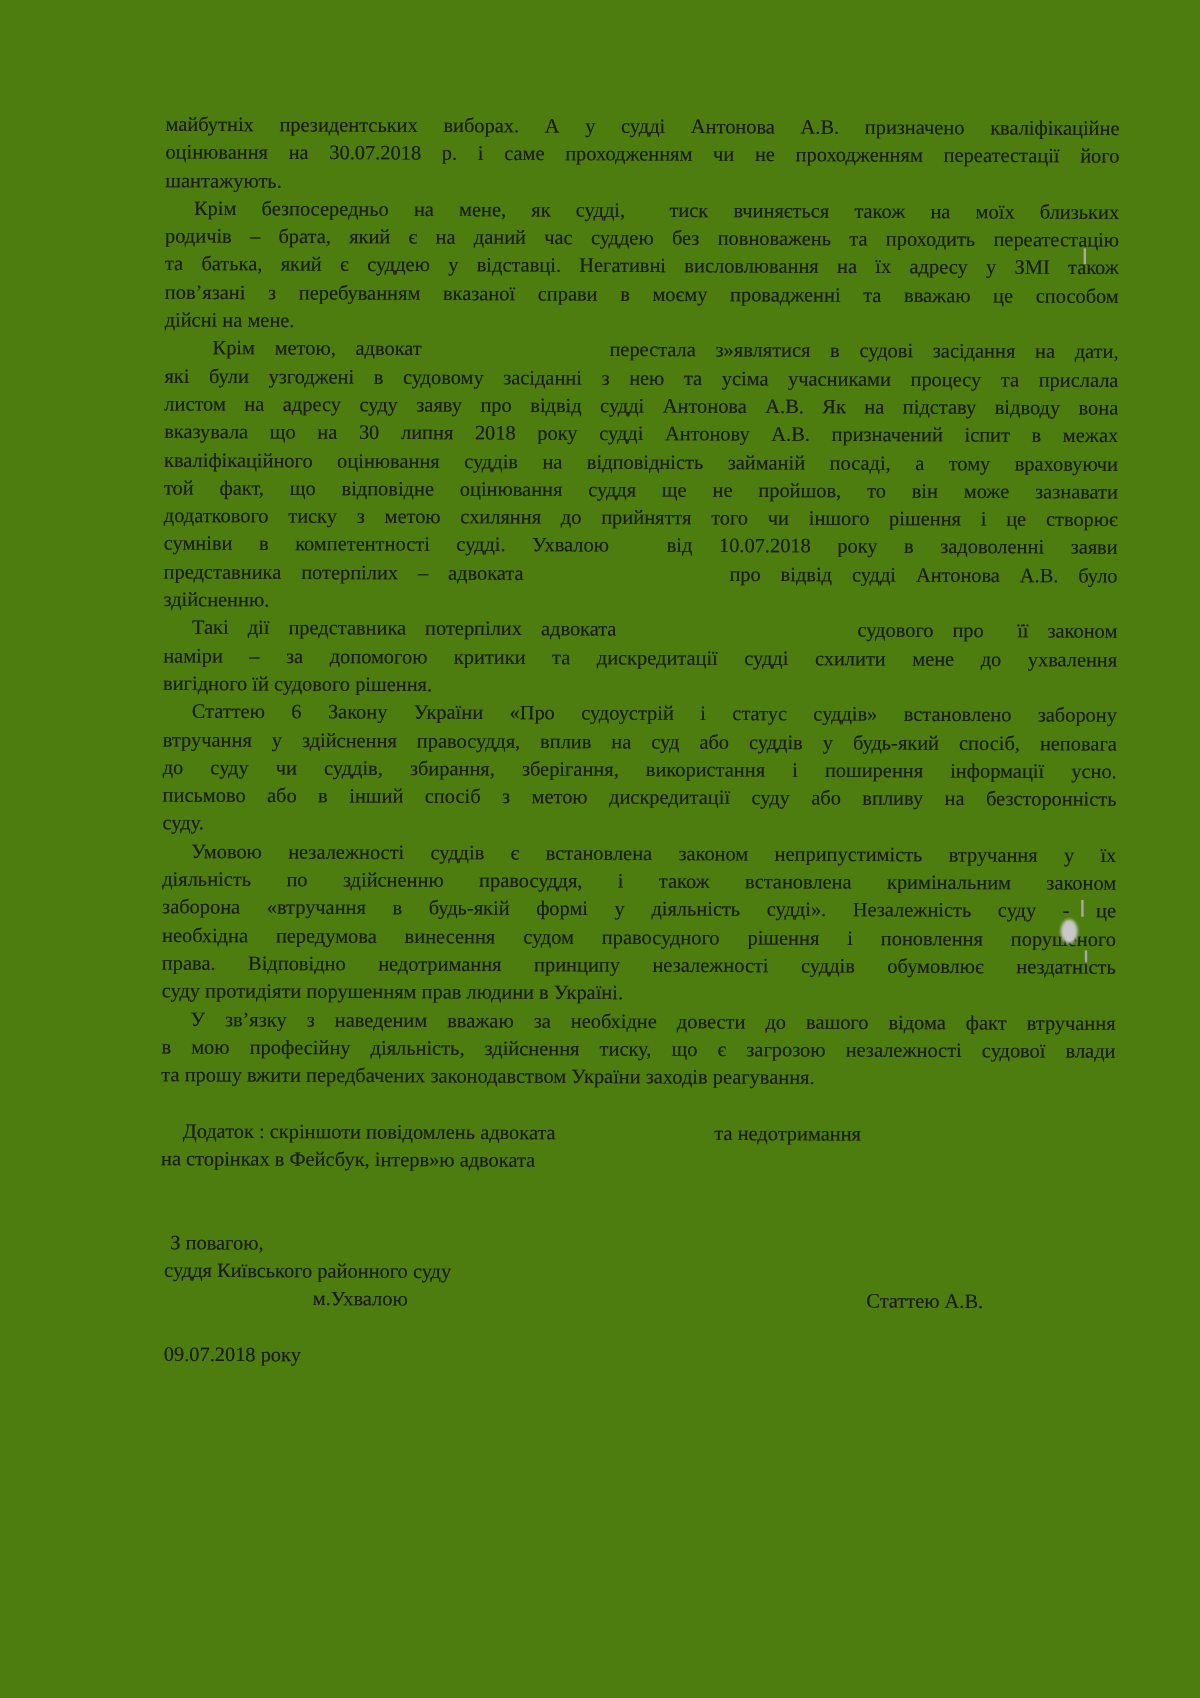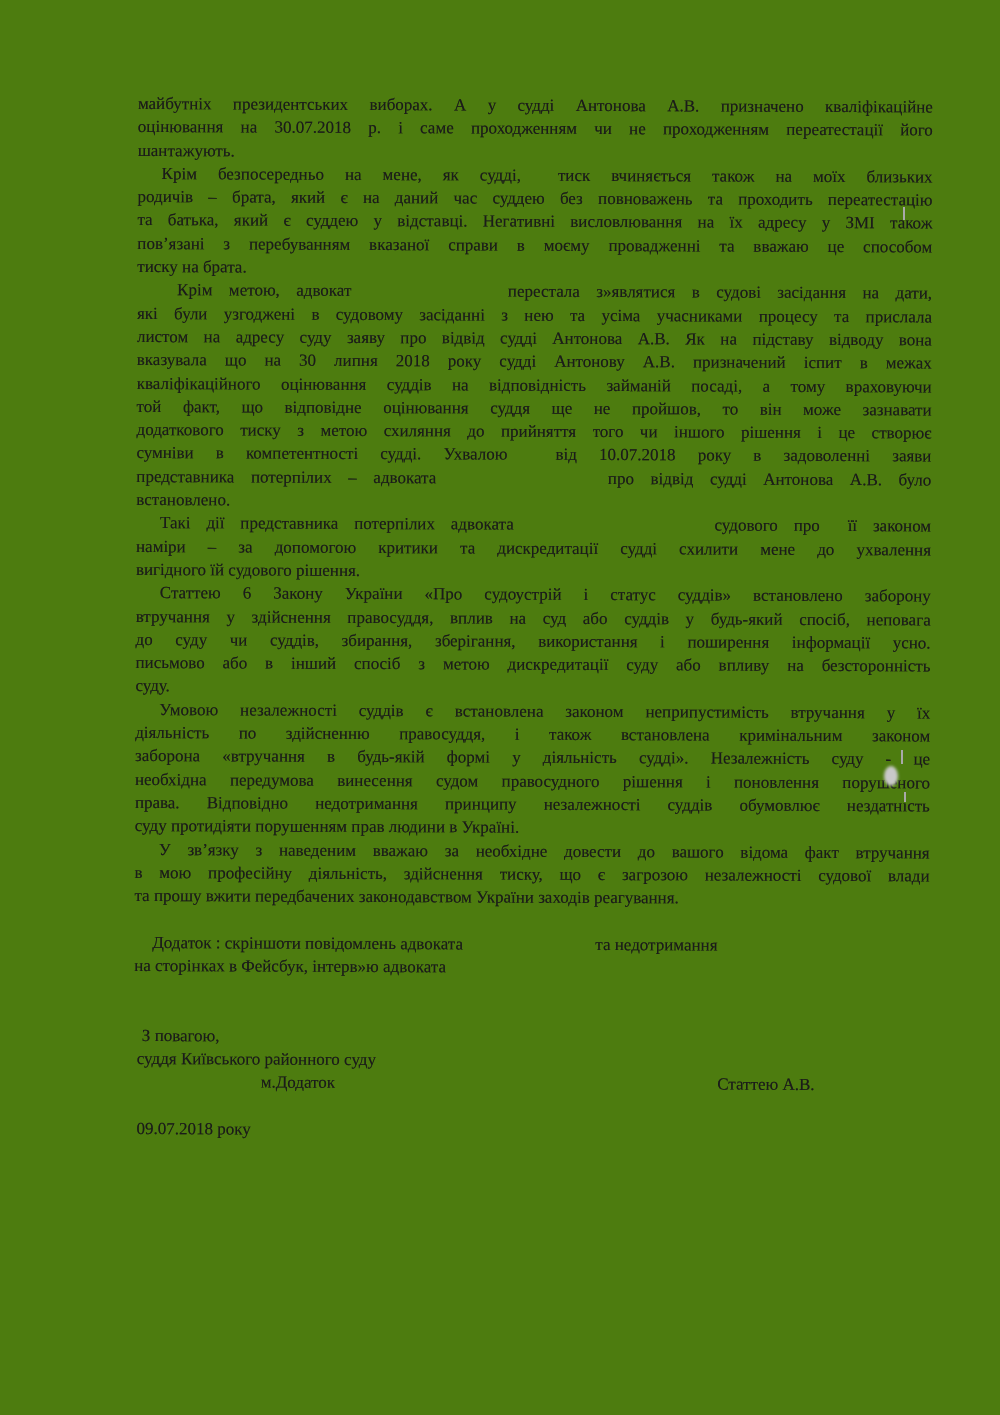--- a/index.html
+++ b/index.html
@@ -46,31 +46,31 @@
 
 <div class="page">
   <div class="doc">
       <div class="line j"><span>майбутніх президентських виборах. А у судді Антонова А.В. призначено кваліфікаційне</span> </div>
       <div class="line j"><span>оцінювання на 30.07.2018 р. і саме проходженням чи не проходженням переатестації його</span> </div>
       <div class="line l"><span>шантажують.</span> </div>
       <div class="line j" style="text-indent: 24px;"><span>Крім безпосередньо на мене, як судді,</span> <span class="gap" style="width: 16px;"></span><span>тиск вчиняється також на моїх близьких</span> </div>
       <div class="line j"><span>родичів – брата, який є на даний час суддею без повноважень та проходить переатестацію</span> </div>
       <div class="line j"><span>та батька, який є суддею у відставці. Негативні висловлювання на їх адресу у ЗМІ також</span> </div>
       <div class="line j"><span>пов’язані з перебуванням вказаної справи в моєму провадженні та вважаю це способом</span> </div>
-      <div class="line l"><span>тиску на брата.</span> </div>
+      <div class="line l"><span>дійсні на мене.</span> </div>
       <div class="line j" style="text-indent: 40px;"><span>Крім метою, адвокат</span> <span class="gap" style="width: 140px;"></span><span>перестала з»являтися в судові засідання на дати,</span> </div>
       <div class="line j"><span>які були узгоджені в судовому засіданні з нею та усіма учасниками процесу та прислала</span> </div>
       <div class="line j"><span>листом на адресу суду заяву про відвід судді Антонова А.В. Як на підставу відводу вона</span> </div>
       <div class="line j"><span>вказувала що на 30 липня 2018 року судді Антонову А.В. призначений іспит в межах</span> </div>
       <div class="line j"><span>кваліфікаційного оцінювання суддів на відповідність займаній посаді, а тому враховуючи</span> </div>
       <div class="line j"><span>той факт, що відповідне оцінювання суддя ще не пройшов, то він може зазнавати</span> </div>
       <div class="line j"><span>додаткового тиску з метою схиляння до прийняття того чи іншого рішення і це створює</span> </div>
       <div class="line j"><span>сумніви в компетентності судді. Ухвалою</span> <span class="gap" style="width: 26px;"></span><span>від 10.07.2018 року в задоволенні заяви</span> </div>
       <div class="line j"><span>представника потерпілих – адвоката</span> <span class="gap" style="width: 155px;"></span><span>про відвід судді Антонова А.В. було</span> </div>
-      <div class="line l"><span>встановлено.</span> </div>
+      <div class="line l"><span>здійсненню.</span> </div>
       <div class="line j" style="text-indent: 24px;"><span>Такі дії представника потерпілих адвоката</span> <span class="gap" style="width: 185px;"></span><span>судового про</span> <span class="gap" style="width: 12px;"></span><span>її законом</span> </div>
       <div class="line j"><span>наміри – за допомогою критики та дискредитації судді схилити мене до ухвалення</span> </div>
       <div class="line l"><span>вигідного їй судового рішення.</span> </div>
       <div class="line j" style="text-indent: 24px;"><span>Статтею 6 Закону України «Про судоустрій і статус суддів» встановлено заборону</span> </div>
       <div class="line j"><span>втручання у здійснення правосуддя, вплив на суд або суддів у будь-який спосіб, неповага</span> </div>
       <div class="line j"><span>до суду чи суддів, збирання, зберігання, використання і поширення інформації усно.</span> </div>
       <div class="line j"><span>письмово або в інший спосіб з метою дискредитації суду або впливу на безсторонність</span> </div>
       <div class="line l"><span>суду.</span> </div>
       <div class="line j" style="text-indent: 24px;"><span>Умовою незалежності суддів є встановлена законом неприпустимість втручання у їх</span> </div>
       <div class="line j"><span>діяльність по здійсненню правосуддя, і також встановлена кримінальним законом</span> </div>
@@ -81,21 +81,21 @@
       <div class="line j" style="text-indent: 24px;"><span>У зв’язку з наведеним вважаю за необхідне довести до вашого відома факт втручання</span> </div>
       <div class="line j"><span>в мою професійну діяльність, здійснення тиску, що є загрозою незалежності судової влади</span> </div>
       <div class="line l"><span>та прошу вжити передбачених законодавством України заходів реагування.</span> </div>
       <div class="blank" style="height: 23.3px;"></div>
       <div class="line l" style="text-indent: 18px;"><span>Додаток : скріншоти повідомлень адвоката</span> <span class="gap" style="width: 128px;"></span><span>та недотримання</span> </div>
       <div class="line l"><span>на сторінках в Фейсбук, інтерв»ю адвоката</span> </div>
       <div class="blank" style="height: 23.3px;"></div>
       <div class="blank" style="height: 23.3px;"></div>
       <div class="line l" style="text-indent: 8px;"><span>З повагою,</span> </div>
       <div class="line l" style="text-indent: 3px;"><span>суддя Київського районного суду</span> </div>
-      <div class="line l" style="text-indent: 127px;"><span>м.Додаток</span> <span class="gap" style="width: 378px;"></span><span>Статтею А.В.</span> </div>
+      <div class="line l" style="text-indent: 127px;"><span>м.Ухвалою</span> <span class="gap" style="width: 378px;"></span><span>Статтею А.В.</span> </div>
       <div class="blank" style="height: 23.3px;"></div>
       <div class="line l" style="text-indent: 3px;"><span>09.07.2018 року</span> </div>
     </div>
 <div class="artifact" style="left: 903px; top: 207px; width: 2px; height: 13px;"></div>
     <div class="artifact" style="left: 901px; top: 750px; width: 2px; height: 14px;"></div>
     <div class="artifact" style="left: 904px; top: 792px; width: 2px; height: 10px;"></div>
     <div class="smudge" style="left: 884px; top: 766px; width: 14px; height: 20px;"></div>
   </div>
 
 </body></html>

